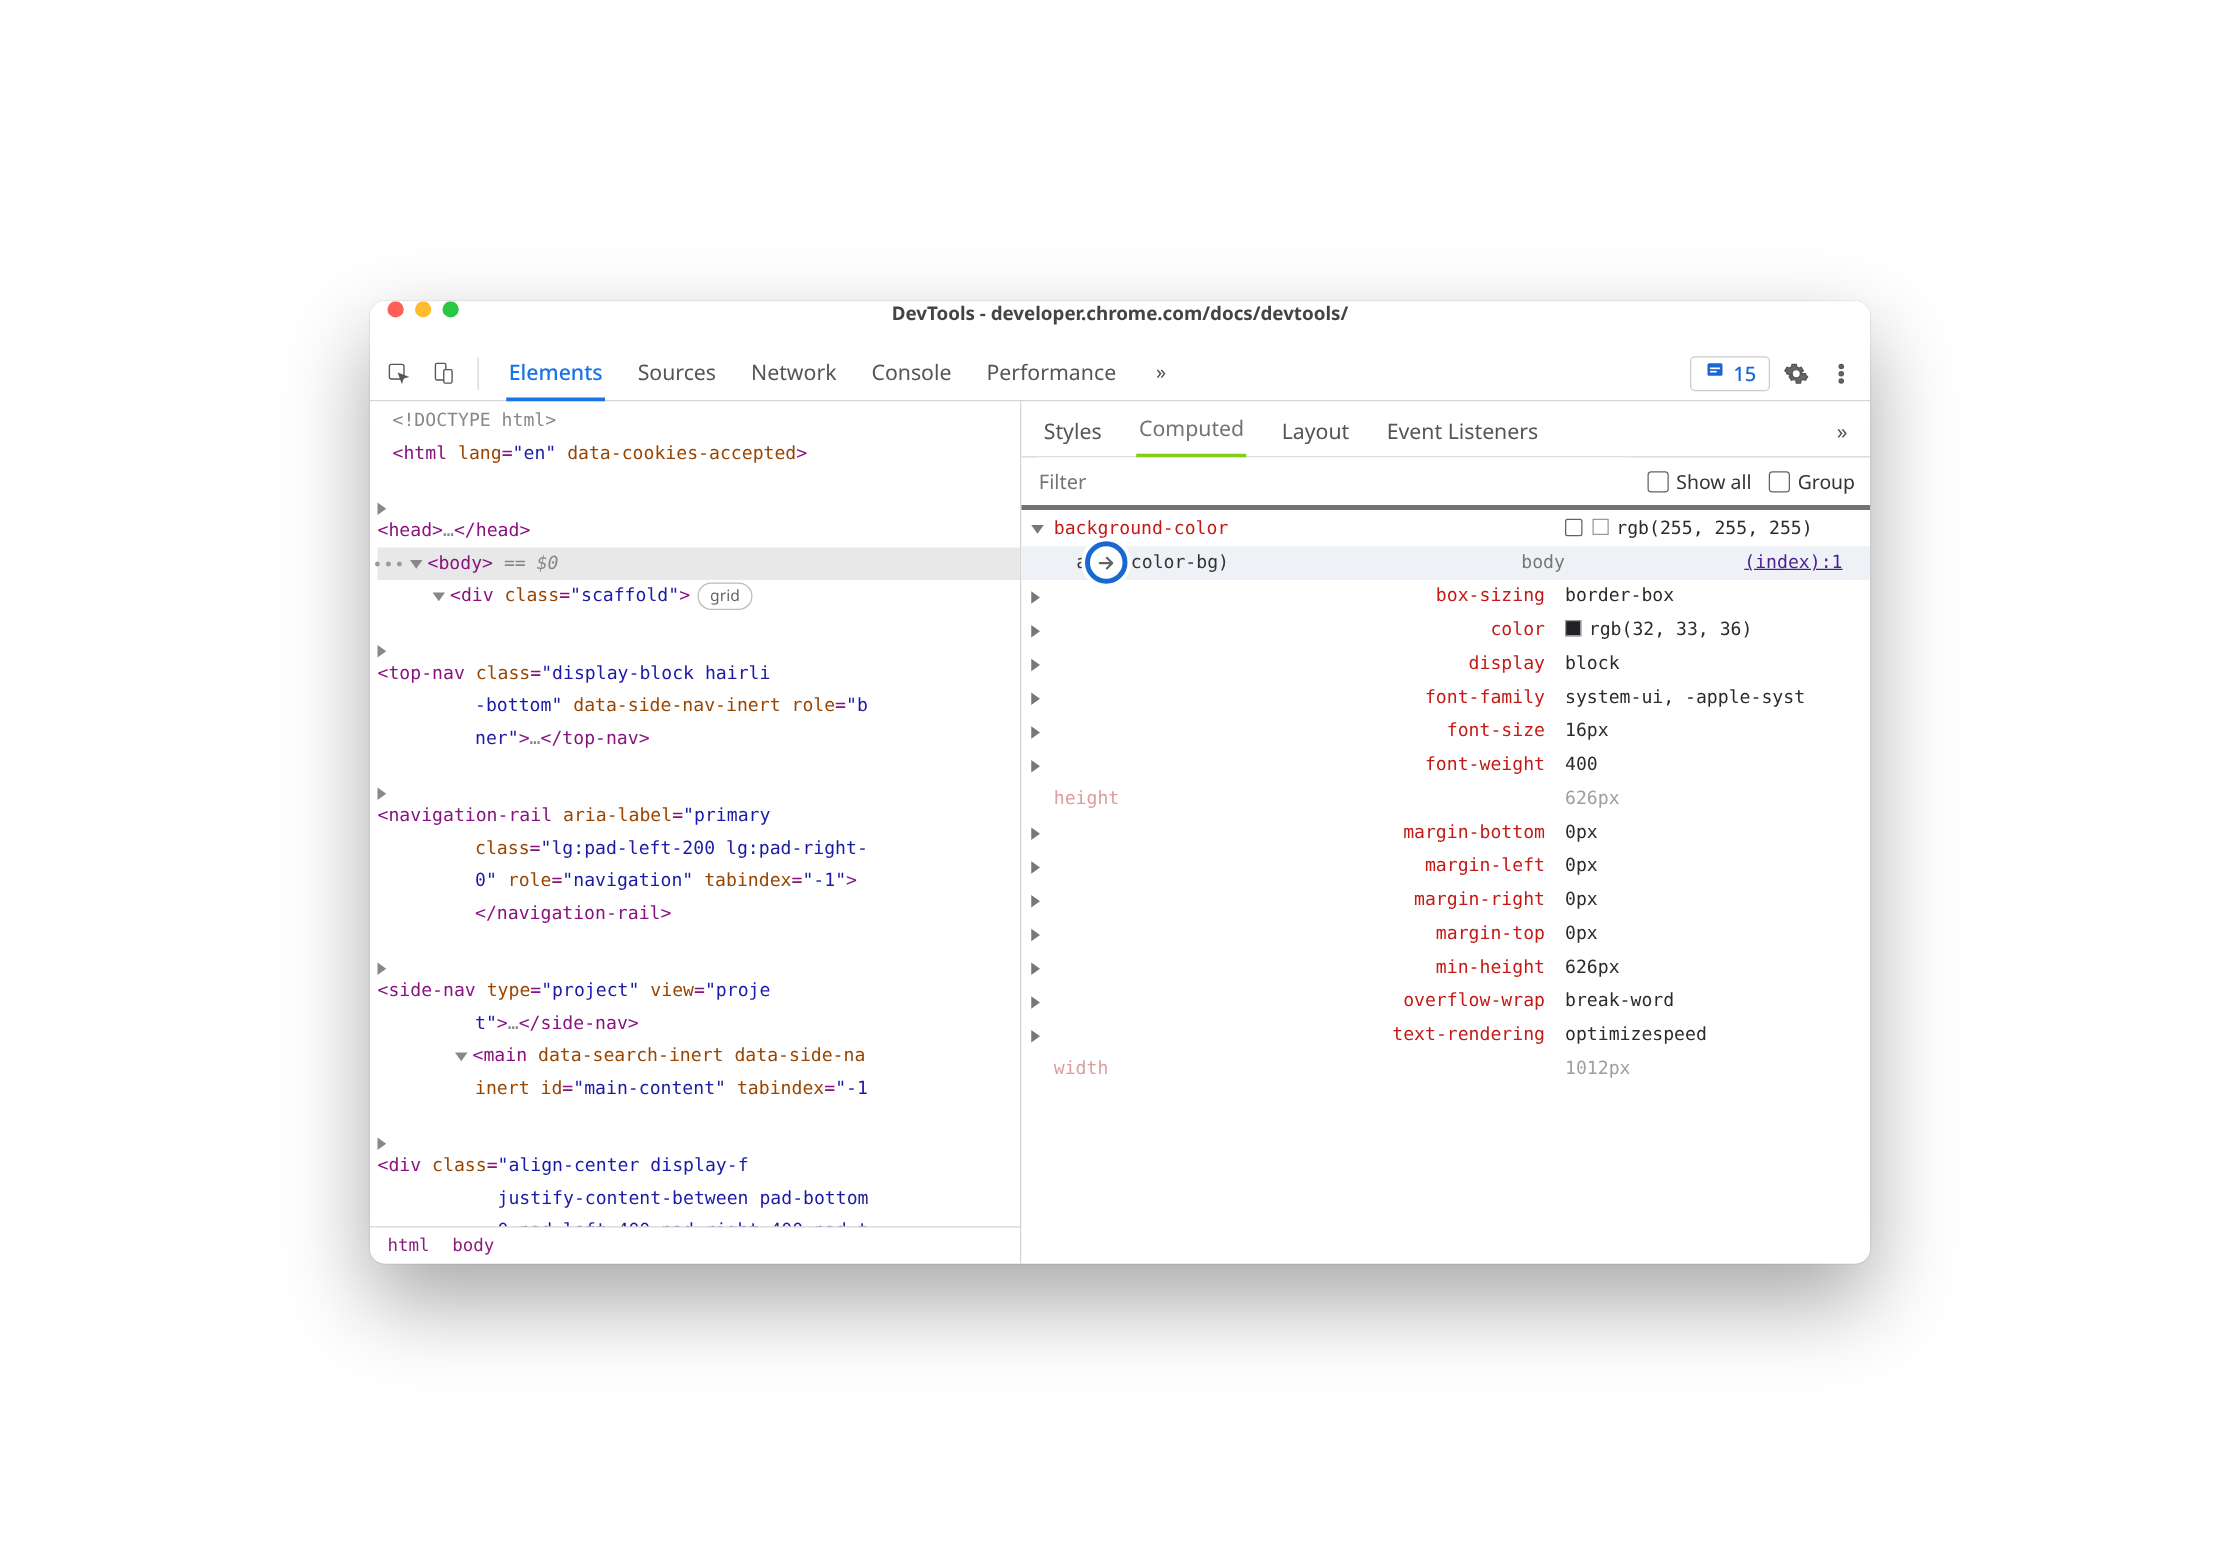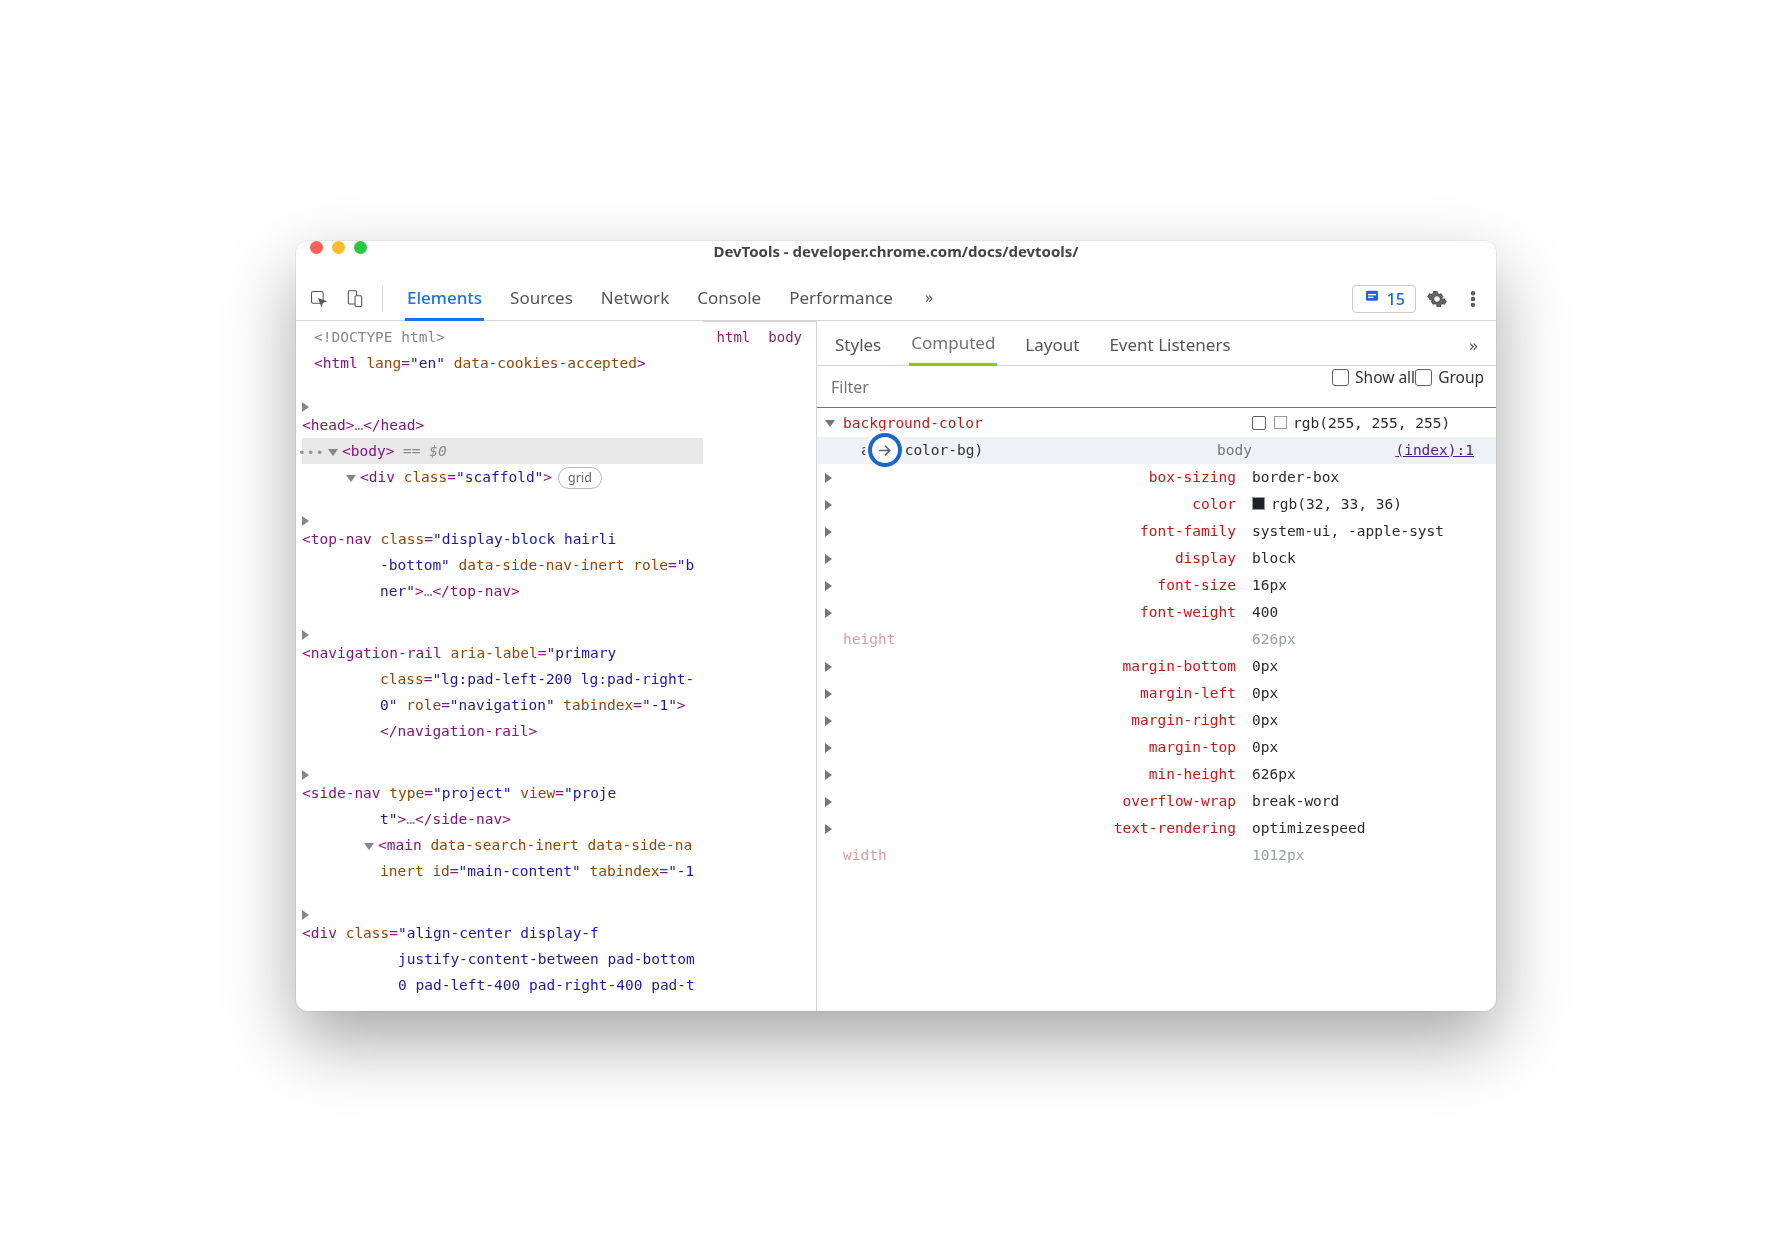--- a/index.html
+++ b/index.html
@@ -69,21 +69,21 @@
   .more-tabs { color:#555; padding:10px 6px; font-size:16px; }
   .spacer { flex:1; }
   .issues {
     display:flex;align-items:flex-start;gap:6px;
     border:1px solid #ccc;border-radius:4px;
     padding:2px 10px;font-size:16px;color:#1967d2;font-weight:500;
   }
   .issues svg { width:18px;height:16px;fill:#1967d2; }
   .gear svg, .kebab svg { width:20px;height:20px;fill:#666; }
   .panes { flex:1; display:flex; overflow:hidden; }
-  .left { width:521px; border-right:1px solid #d5d5d5; display:flex;flex-direction:row; font-family:Menlo,Consolas,monospace; font-size:14.5px; line-height:26px; }
+  .left { width:521px; border-right:1px solid #d5d5d5; display:flex;flex-direction:column; font-family:Menlo,Consolas,monospace; font-size:14.5px; line-height:26px; }
   .dom { flex:1; overflow:hidden; padding:3px 0 0 6px; color:#333; }
   .row { white-space:nowrap; position:relative; }
   .row .pad { display:inline-block; }
   .tri { display:inline-block; width:0;height:0;border-style:solid;border-color:transparent; vertical-align:middle; margin-right:4px; }
   .tri.right { border-width:5px 0 5px 7px; border-left-color:#888; }
   .tri.down { border-width:7px 5px 0 5px; border-top-color:#888; }
   .pn { color:#881280; }   
   .an { color:#994500; }   
   .av { color:#1a1aa6; }   
   .gr { color:#888; }
@@ -92,21 +92,21 @@
   .badge {
     display:inline-block;border:1px solid #bbb;border-radius:12px;
     padding:0 9px;font-size:12.5px;color:#666;margin-left:6px;
     font-family:system-ui,Arial,sans-serif;line-height:20px;vertical-align:middle;
   }
   .crumbs { height:30px; border-top:1px solid #d5d5d5; display:flex;align-items:center; gap:18px; padding:0 14px; font-size:14px; color:#8a1c7c; }
   .right { flex:1; display:flex; flex-direction:column; overflow:hidden; }
   .subtabs { height:45px; border-bottom:1px solid #d5d5d5; display:flex;align-items:center; gap:26px; padding:0 16px; font-size:17px; color:#555; }
   .subtab { padding:11px 2px 9px; }
   .subtab.active { color:#737373; border-bottom:3px solid #84cc16; font-weight:400; }
-  .filterbar { height:42px; border-bottom:1px solid #737373; display:flex;align-items:flex-start; padding:0 12px; color:#666; }
+  .filterbar { height:42px; border-bottom:4px solid #737373; display:flex;align-items:center; padding:0 12px; gap:14px; color:#666; }
   .filterbar input {
     flex:1;border:none;outline:none;font-size:16px;color:#888;height:100%;
     font-family:inherit;
   }
   .chk { display:flex;align-items:center;gap:6px;font-size:15.5px;color:#333; }
   .chk .box { width:17px;height:17px;border:1.5px solid #5f6368;border-radius:3px; }
   .props { flex:1; overflow:hidden; font-family:Menlo,Consolas,monospace; font-size:14.5px; line-height:27px; padding:2px 0 4px 0; }
   .prow { display:flex; align-items:center; }
   .pname { color:#c41a16; margin-left:6px; position:relative; }
   .pname.faded { color:#da9f9d; }
@@ -277,27 +277,27 @@
             <span class="pname">box-sizing</span>
             <span class="pval">border-box</span>
           </div>
           <div class="prow">
             <span class="ptri right"></span>
             <span class="pname">color</span>
             <span class="pval"><span class="swatch dark"></span>rgb(32, 33, 36)</span>
           </div>
           <div class="prow">
             <span class="ptri right"></span>
+            <span class="pname">display</span>
+            <span class="pval">block</span>
+          </div>
+          <div class="prow">
+            <span class="ptri right"></span>
             <span class="pname">font-family</span>
             <span class="pval">system-ui, -apple-syst</span>
-          </div>
-          <div class="prow">
-            <span class="ptri right"></span>
-            <span class="pname">display</span>
-            <span class="pval">block</span>
           </div>
           <div class="prow">
             <span class="ptri right"></span>
             <span class="pname">font-size</span>
             <span class="pval">16px</span>
           </div>
           <div class="prow">
             <span class="ptri right"></span>
             <span class="pname">font-weight</span>
             <span class="pval">400</span>

